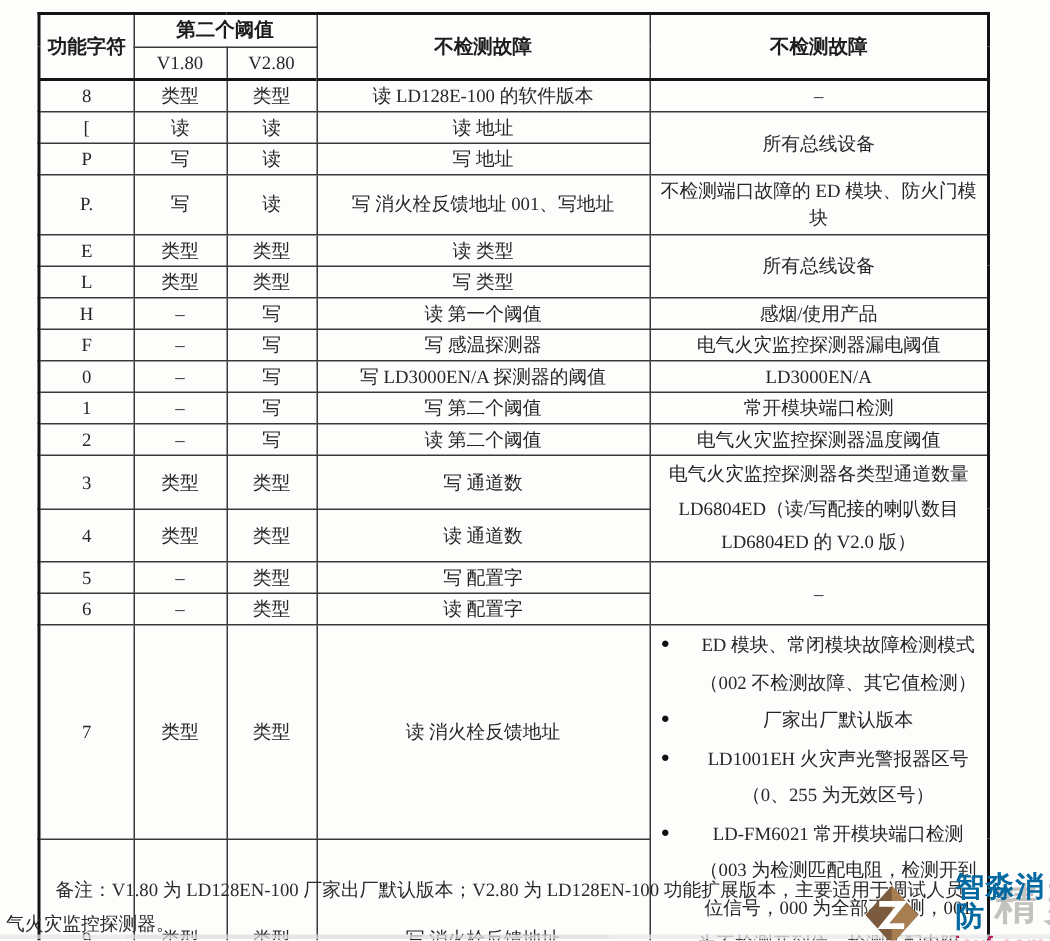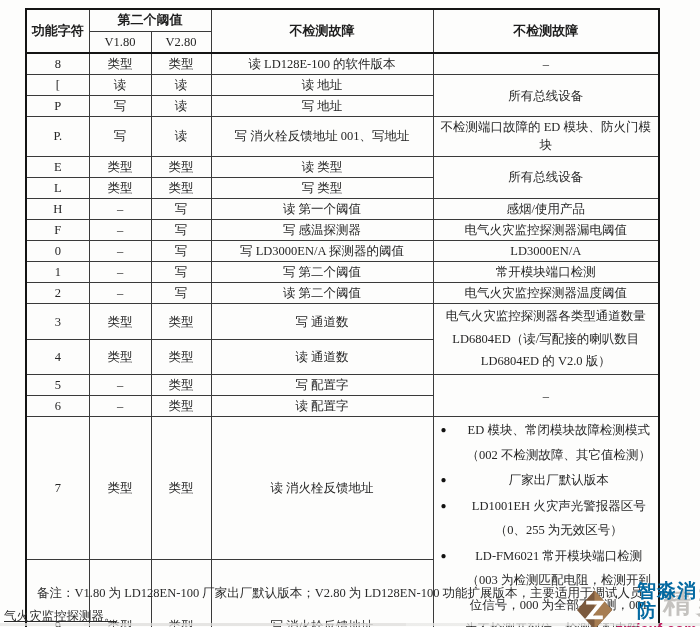--- a/index.html
+++ b/index.html
@@ -31,21 +31,21 @@
   tr.rh-s { height:21px; }
   tr.rh-m { height:30px; }
   tr.rh-7 { height:103px; }
   tr.rh-9 { height:97px; }
   td.usage-lines div { line-height:1.8; }
   td.bullets { text-align:left; vertical-align:top; padding:8px 6px 6px 10px; }
   .bullet-item { position:relative; padding-left:26px; line-height:1.96; margin-bottom:1px; }
   .bullet-dot { position:absolute; left:4px; top:0; font-size:10px; line-height:2.45; color:#111; }
   .note { position:absolute; left:0; top:586px; width:700px; font-size:12.5px; color:#2a2a2a; }
   .note .l1 { padding-left:37px; line-height:15px; white-space:nowrap; }
-  .note .l2 { padding-left:4px; margin-top:8px; line-height:15px;text-decoration:underline; }
+  .note .l2 { padding-left:4px; margin-top:8px; line-height:15px; }
   .watermark {
     position:absolute; left:576px; top:582px; display:flex; align-items:center; gap:3px;
     z-index:5;
   }
   .wm-logo { width:37px; height:42px; flex:0 0 auto; }
   .wm-text { display:flex; flex-direction:column; align-items:flex-start; }
   .wm-brand { font-weight:bold; font-size:19px; letter-spacing:1px; color:#0369a1;
               font-family:Liberation Mono, monospace; line-height:20px;margin-left:21px; }
   .wm-site  { font-weight:bold; font-size:14px; letter-spacing:.5px; color:#be185d;
               font-family:"Liberation Sans","DejaVu Sans",sans-serif; line-height:15px; }

